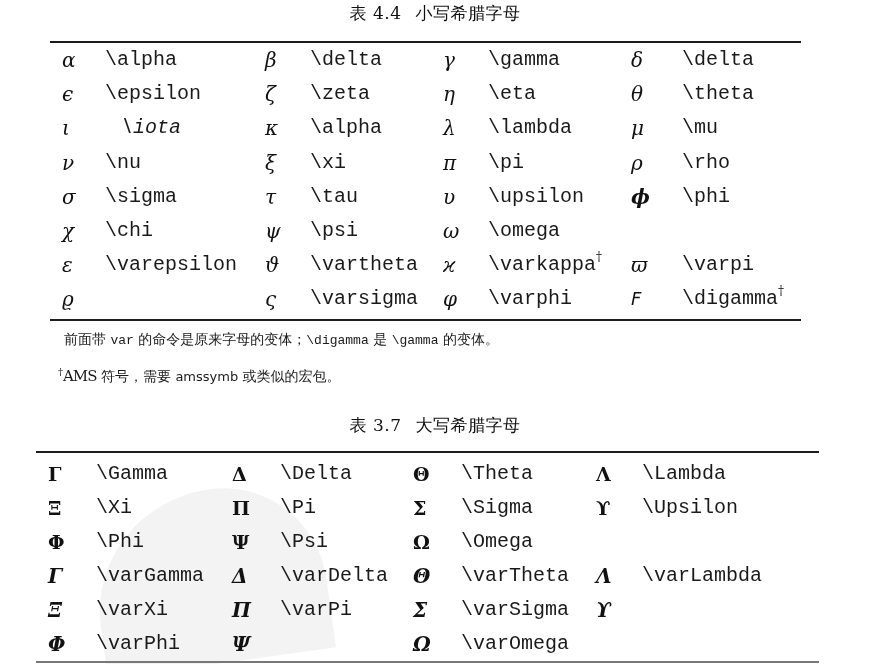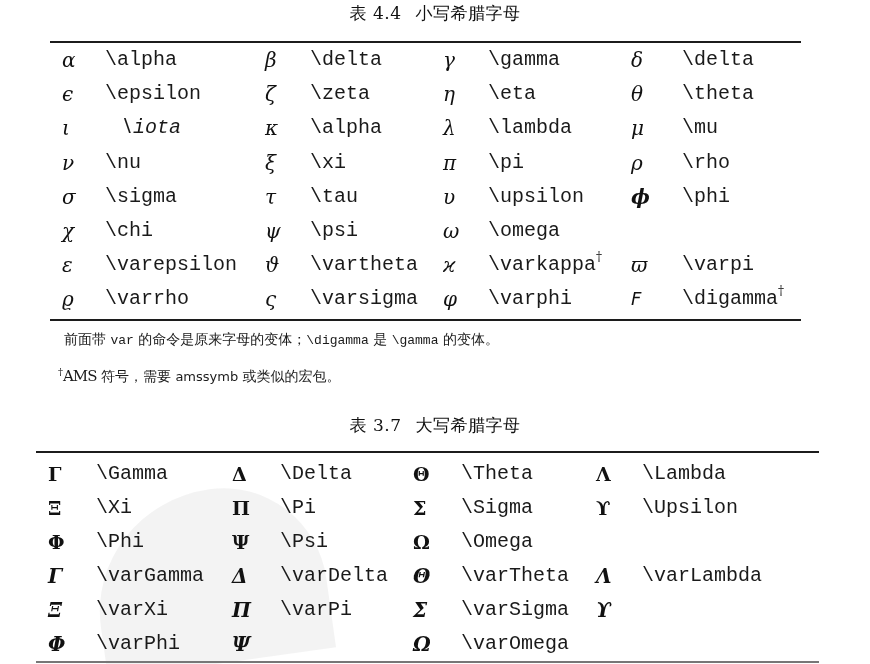--- a/index.html
+++ b/index.html
@@ -120,21 +120,20 @@
       <span class="cmd" style="left: 105px;"><span>\varepsilon</span></span>
       <span class="sym" style="left: 265px;">ϑ</span>
       <span class="cmd" style="left: 310px;"><span>\vartheta</span></span>
       <span class="sym" style="left: 443px;">ϰ</span>
       <span class="cmd" style="left: 488px;"><span>\varkappa</span><sup>†</sup></span>
       <span class="sym" style="left: 631px;">ϖ</span>
       <span class="cmd" style="left: 682px;"><span>\varpi</span></span>
     </div>
     <div class="row" style="top: 284.4px;">
       <span class="sym" style="left: 62px;">ϱ</span>
-      <span class="cmd" style="left: 105px;"><span>\varrho</span></span>
       <span class="sym" style="left: 265px;">ς</span>
       <span class="cmd" style="left: 310px;"><span>\varsigma</span></span>
       <span class="sym" style="left: 443px;">φ</span>
       <span class="cmd" style="left: 488px;"><span>\varphi</span></span>
       <span class="sym sans" style="left: 631px;">F</span>
       <span class="cmd" style="left: 682px;"><span>\digamma</span><sup>†</sup></span>
     </div>
   </div>
 
 <div class="rule" style="left:50px; top:319px; width:751px; height:2px;"></div>

